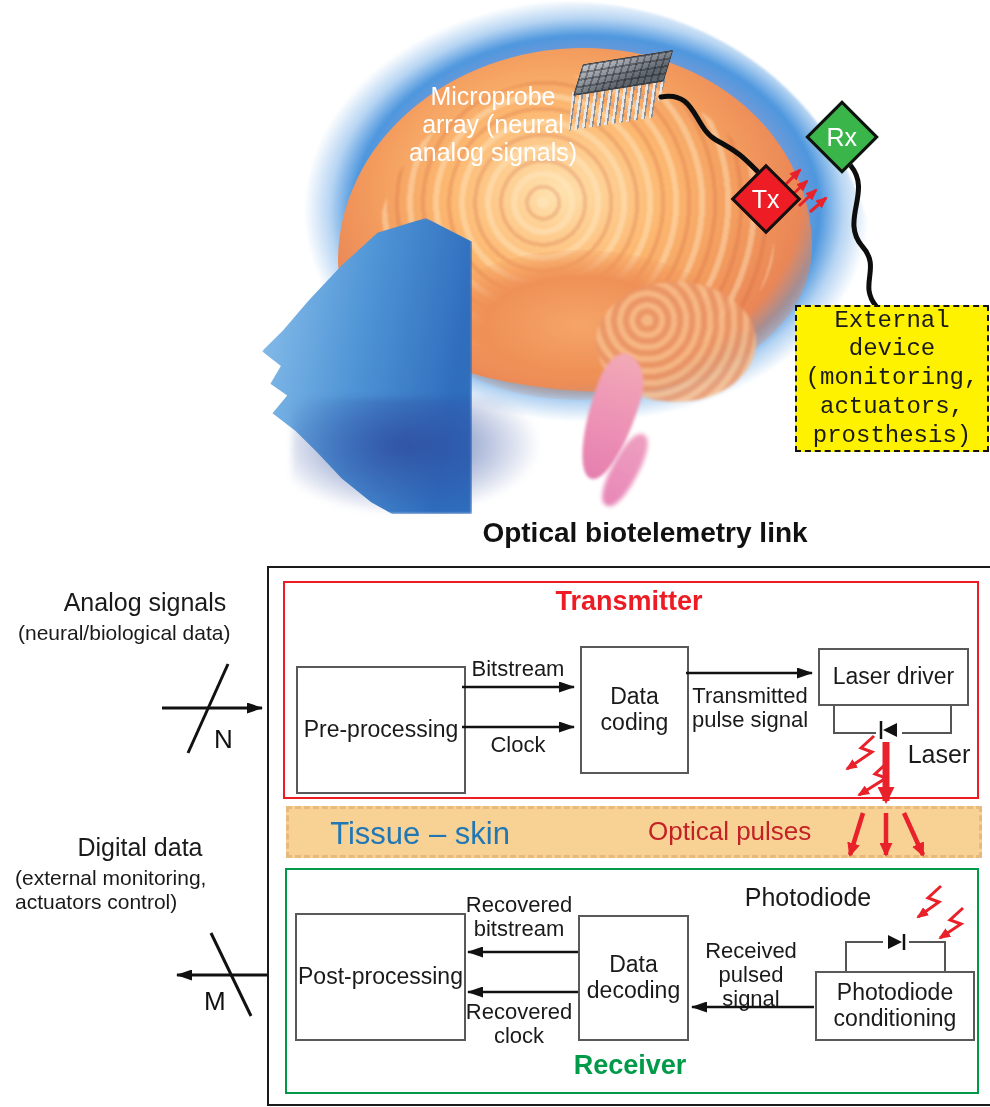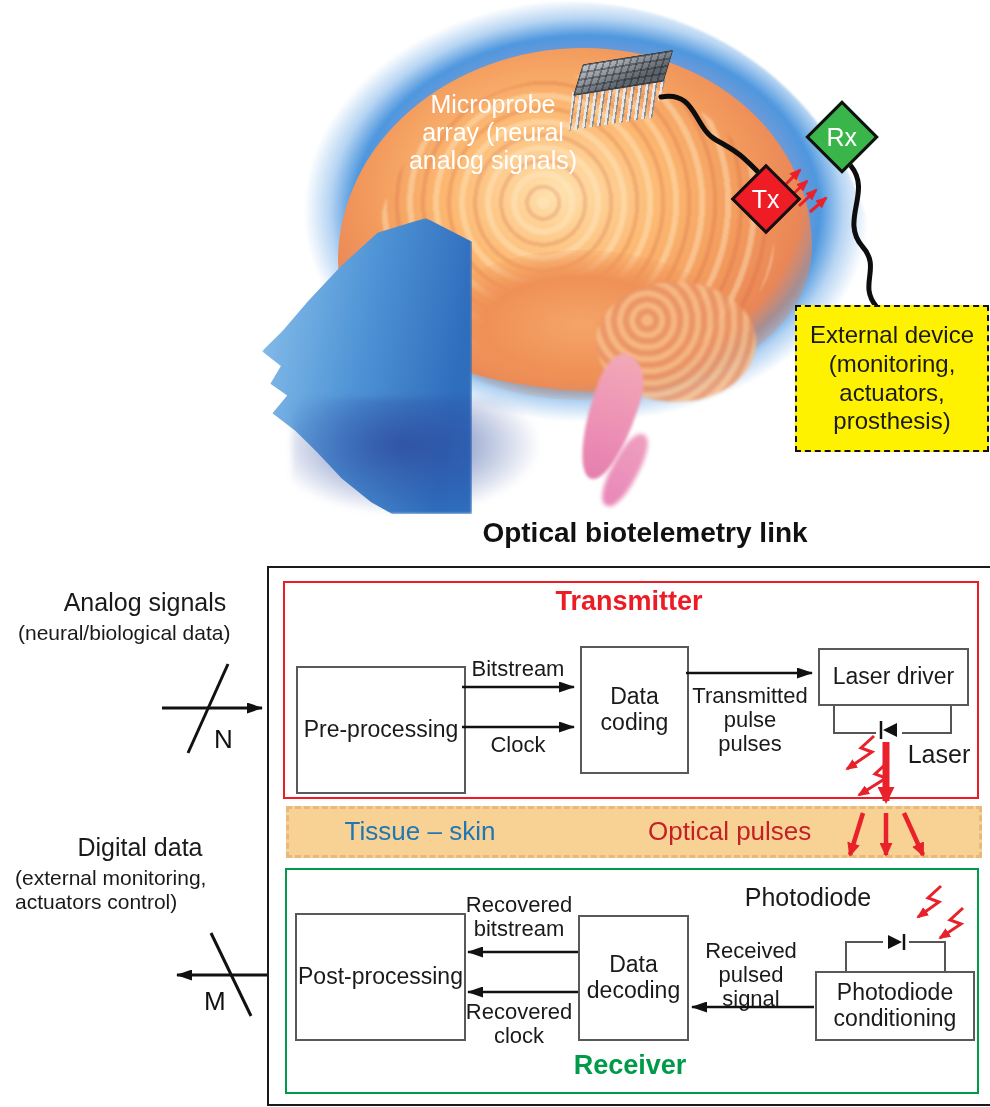--- a/index.html
+++ b/index.html
@@ -63,21 +63,21 @@
   .hero-lbl{position:absolute;text-align:center;white-space:pre-line;line-height:1.12;z-index:7;}
   .w{color:#fff;font-size:25px;}
   #lbl-extrx{color:#111;font-size:25px;}
   .diamond{position:absolute;transform:rotate(45deg);border:3.5px solid #111;z-index:6;
     display:flex;align-items:center;justify-content:center;}
   .diamond>span{transform:rotate(-45deg);color:#fff;font-size:25px;}
   #tx-node{left:741px;top:174px;width:44px;height:44px;background:#ee1c25;}
   #rx-node{left:816px;top:111px;width:46px;height:46px;background:#3ab54a;}
   #device-box{left:795px;top:305px;width:190px;height:143px;background:#fff200;
     border:2.5px dashed #111;z-index:6;display:flex;align-items:center;justify-content:center;
-    font-size:24px;line-height:1.2;}
+    font-size:24px;line-height:1.2;font-family:Liberation Mono, monospace;}
 
   
   .frame{position:absolute;z-index:1;}
   #outer-frame{left:267px;top:566px;width:721px;height:536px;border:2.5px solid #1a1a1a;}
   #tx-frame{left:283px;top:581px;width:692px;height:214px;border:2px solid #ed1c24;}
   #rx-frame{left:285px;top:868px;width:690px;height:222px;border:2.5px solid #009a49;}
   #tissue-band{left:286px;top:806px;width:696px;height:52px;background:#f8d194;
     border:3px dashed #e8b97c;box-sizing:border-box;}
   .box{position:absolute;z-index:2;border:2px solid #58595b;background:#fff;
     display:flex;align-items:center;justify-content:center;text-align:center;
@@ -91,21 +91,21 @@
   .loop{position:absolute;z-index:1;border:2px solid #555;background:#fff;}
   #laser-loop{left:833px;top:702px;width:115px;height:28px;}
   #pd-loop{left:845px;top:941px;width:97px;height:28px;}
 
   .sig{position:absolute;z-index:3;text-align:center;white-space:pre-line;
     line-height:1.1;font-size:22px;}
   .big-ttl{position:absolute;z-index:3;text-align:center;font-weight:bold;}
   #d-title{left:285px;top:517px;width:720px;font-size:28px;color:#111;}
   #t-ttl{left:283px;top:586px;width:692px;font-size:27px;color:#ed1c24;}
   #r-ttl{left:285px;top:1050px;width:690px;font-size:27px;color:#009a49;}
-  #tissue-lbl{left:330px;top:816px;width:180px;color:#2077b4;font-size:26px;z-index:3;
+  #tissue-lbl{left:330px;top:816px;width:180px;color:#2077b4;font-size:31px;z-index:3;
     position:absolute;text-align:center;}
   #pulses-lbl{left:648px;top:816px;width:190px;color:#c42127;font-size:26px;z-index:3;
     position:absolute;text-align:left;}
   .side-ttl{position:absolute;z-index:3;text-align:center;font-size:25px;}
   .side-sub{position:absolute;z-index:3;font-size:21px;
     white-space:pre-line;line-height:1.12;}
 
   #arrows{position:absolute;left:0;top:0;width:990px;height:1107px;z-index:5;pointer-events:none;}
 </style>
 </head>
@@ -119,21 +119,21 @@
   <div class="brainstem-art"></div>
   <div class="brainstem-tail"></div>
   <div class="face-profile"></div>
   <div class="neck-shadow"></div>
 
   <div class="chip">
     <div class="chip-pins"></div>
     <div class="chip-body"></div>
   </div>
 
-  <div class="hero-lbl w" style="left:390px;top:82px;width:206px;margin-top:8px;">Microprobe
+  <div class="hero-lbl w" style="left:390px;top:82px;width:206px;">Microprobe
 array (neural
 analog signals)</div>
 
   <div class="diamond" id="tx-node">
     <span>Tx</span>
   </div>
   <div class="diamond" id="rx-node">
     <span>Rx</span>
   </div>
 
@@ -165,21 +165,21 @@
 <div class="box" id="b-post">Post-processing</div>
 <div class="box" id="b-decoding">Data
 decoding</div>
 <div class="loop" id="pd-loop"></div>
 <div class="box" id="b-cond">Photodiode
 conditioning</div>
 
 <div class="sig" style="left:462px;top:657px;width:112px;">Bitstream</div>
 <div class="sig" style="left:462px;top:733px;width:112px;">Clock</div>
 <div class="sig" style="left:689px;top:684px;width:122px;">Transmitted
-pulse pulses</div>
+pulse signal</div>
 <div class="sig" style="left:897px;top:741px;width:84px;font-size:25px;">Laser</div>
 <div class="sig" style="left:738px;top:884px;width:140px;font-size:25px;">Photodiode</div>
 <div class="sig" style="left:688px;top:939px;width:126px;">Received
 pulsed signal</div>
 <div class="sig" style="left:460px;top:893px;width:118px;">Recovered
 bitstream</div>
 <div class="sig" style="left:460px;top:1000px;width:118px;">Recovered
 clock</div>
 
 <div class="side-ttl" style="left:30px;top:588px;width:230px;">Analog signals</div>

